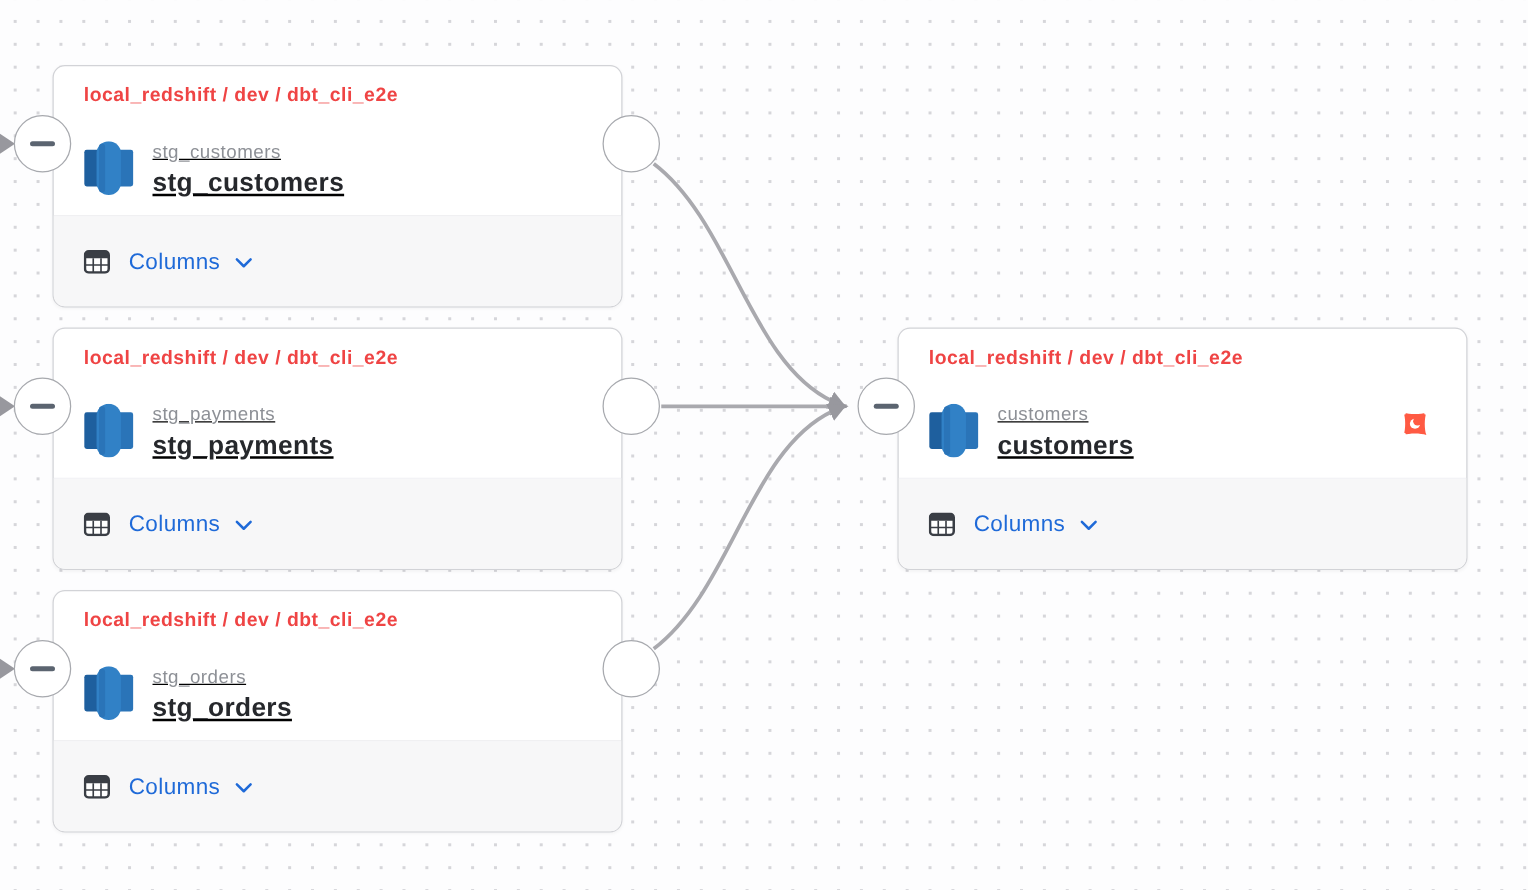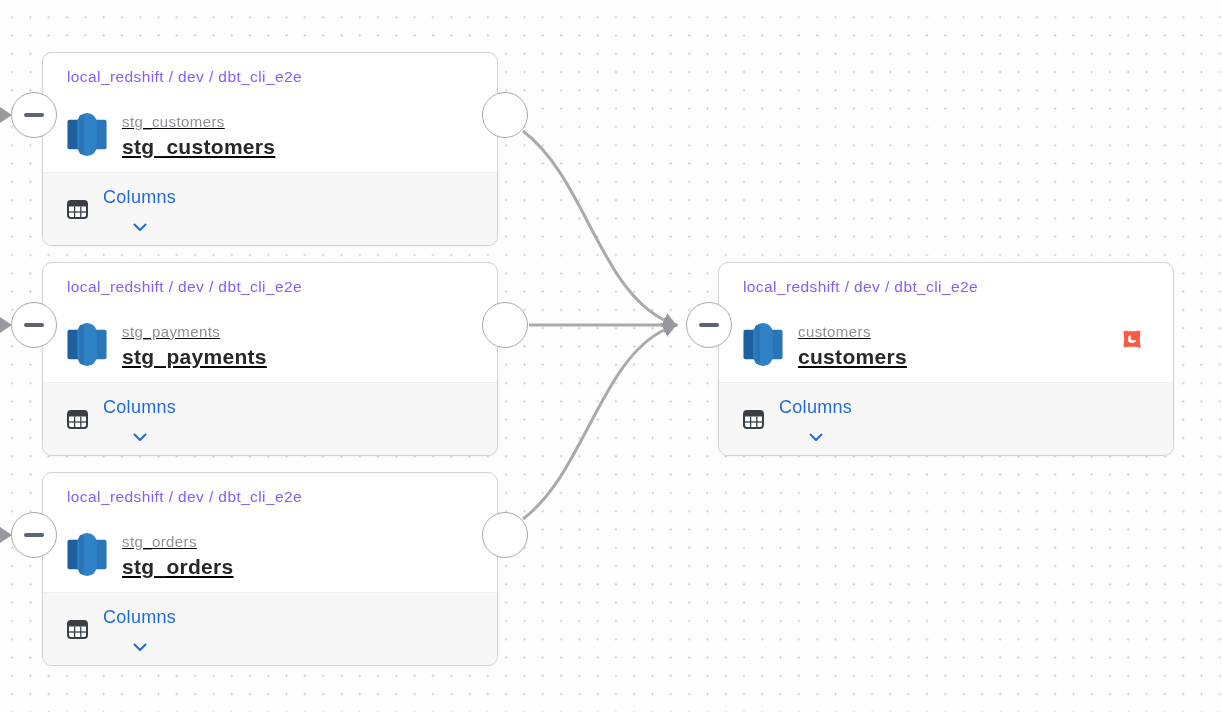--- a/index.html
+++ b/index.html
@@ -26,22 +26,22 @@
     box-shadow: 0 1px 3px rgba(0,0,0,0.04);
     z-index: 1;
   }
   .card.pos-0 { left: 42px;  top: 52px;  }
   .card.pos-1 { left: 42px;  top: 262px; }
   .card.pos-2 { left: 42px;  top: 472px; }
   .card.pos-3 { left: 718px; top: 262px; }
 
   .breadcrumb {
     position: absolute; top: 15px; left: 24px; right: 24px;
-    font-size: 15.5px; color: #8b5cf6; letter-spacing: 0.4px;
-    white-space: nowrap; overflow: hidden;
+    font-size: 15.5px; color: #ef4444; letter-spacing: 0.4px;
+    white-space: nowrap; overflow: hidden; font-weight: bold;
   }
   .entity-row {
     position: absolute; top: 59px; left: 24px; right: 56px;
     display: flex; align-items: flex-start; gap: 15px; text-decoration: underline;
   }
   .entity-icon { flex: 0 0 auto; width: 40px; height: 43px; margin-top: 1px; }
   .names { display: flex; flex-direction: column; }
   .sub-name {
     font-size: 15px; color: #8d9096; letter-spacing: 0.4px; line-height: 19px;
   }
@@ -56,21 +56,21 @@
     background: #f7f7f8;
     border-top: 1px solid #f0f0f2;
     border-radius: 0 0 9px 9px;
     display: flex; align-items: center;
     padding: 0 24px; gap: 15px;
   }
   .table-icon { width: 21px; height: 19px; display: inline-flex; }
   .columns-btn {
     display: inline-flex; align-items: center; gap: 12px;
     color: #1f6ad8; font-size: 18px; letter-spacing: 0.3px; cursor: pointer;
-    background: none; border: none; font-family: inherit; flex-direction: column;
+    background: none; border: none; font-family: inherit;
   }
   .chevron-icon { display: inline-flex; margin-top: 3px; }
 
   
   .port {
     position: absolute; width: 46px; height: 46px; border-radius: 50%;
     background: #ffffff; border: 1.5px solid #a7a9ae;
     display: flex; align-items: center; justify-content: center;
     z-index: 3; cursor: pointer;
   }

